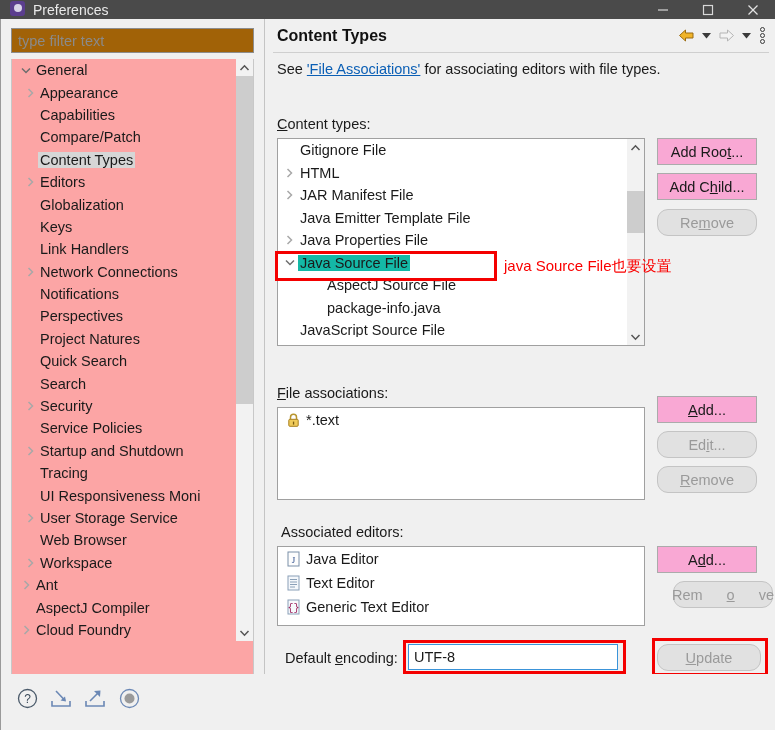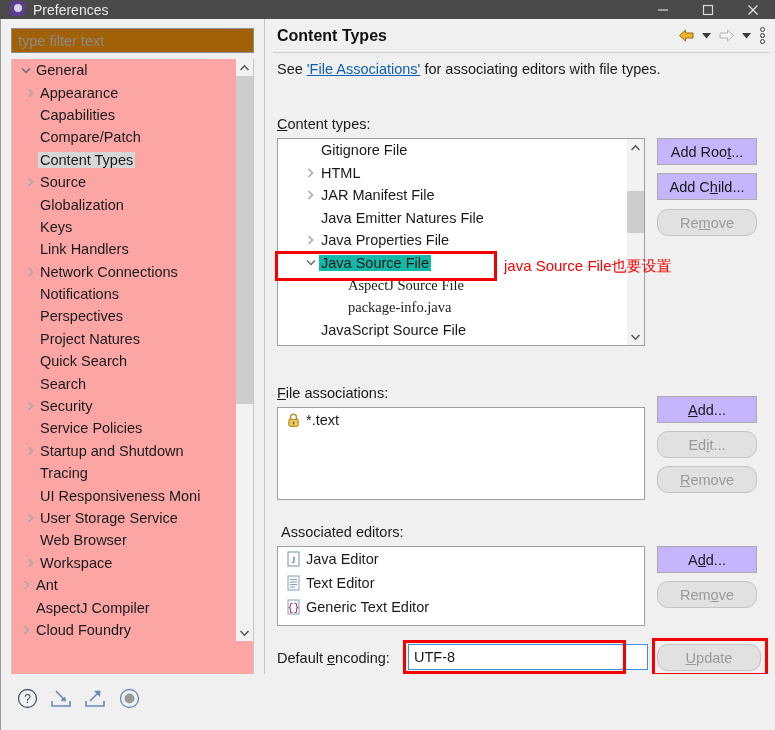--- a/index.html
+++ b/index.html
@@ -204,34 +204,34 @@
   
   .listbox {
     position: absolute;
     background: #ffffff;
     border: 1px solid #a0a0a0;
     overflow: hidden;
   }
   #ct-list { left: 12px; top: 119px; width: 368px; height: 208px; }
   .ct-clip {
     position: absolute; left: 0; top: 0;
-    width: 350px; height: 198px; overflow: hidden; padding-left: 21px;
+    width: 350px; height: 198px; overflow: hidden;
   }
   .ct-item {
     display: flex; align-items: center;
     height: 22.5px; white-space: nowrap;
     font-size: 14.5px;
   }
   .ct-item .arrow {
     width: 17px; flex: none;
     display: flex; align-items: center; justify-content: center;
     color: #8c8c8c;
   }
   .ct-item.d0 { padding-left: 20px; }
-  .ct-item.d1 { padding-left: 47px; font-family: Liberation Serif, serif; }
+  .ct-item.d1 { padding-left: 47px; }
   .ct-item.d0 .arrow { margin-left: -17px; }
   .ct-item .lbl { padding: 0 2px; }
   .ct-item.selected .lbl { background: #14b8a6; }
 
   .ct-vscroll {
     position: absolute; right: 0; top: 0;
     width: 17px; height: 206px; background: #f2f2f2;
   }
   .ct-vscroll .sb-arrow {
     width: 17px; height: 17px;
@@ -254,42 +254,42 @@
   .row-item .ricon {
     width: 18px; height: 18px; flex: none;
     margin-right: 4px;
     display: flex; align-items: center; justify-content: center;
   }
 
   
   .btn {
     position: absolute;
     width: 100px; height: 27px;
-    background: #c4b5fd;
+    background: #f9a8d4;
     border: 1px solid #ababab;
     font-size: 14.5px;
     color: #1a1a1a;
     font-family: "Liberation Sans", sans-serif;
     display: flex; align-items: center; justify-content: center;
     white-space: nowrap;
     padding: 0;
   }
   .btn u { text-decoration: underline; }
   .btn.disabled {
     color: #9a9a9a;
     background: #e1e1e1;
     border-color: #c4c4c4;
     border-radius: 11px;
   }
 
   
-  .enc-label { left: 12px; top: 631px; }
+  .enc-label { left: 20px; top: 631px; }
   .enc-input {
     position: absolute; left: 143px; top: 625px;
-    width: 240px; height: 26px;
+    width: 210px; height: 26px;
     border: 1px solid #3b94d9;
     background: #ffffff;
     font-size: 14.5px;
     padding: 0 5px;
     font-family: "Liberation Sans", sans-serif;
     color: #1a1a1a;
     outline: none;
   }
 
   
@@ -396,21 +396,21 @@
             <div class="tree-item depth1 selected">
               <span class="arrow"></span>
               <span class="lbl">Content Types</span>
             </div>
             <div class="tree-item depth1">
               <span class="arrow">
                 <svg width="7" height="10" viewBox="0 0 7 10">
                   <polyline points="1.5,1 5.5,5 1.5,9" fill="none" stroke="#a8a8a8" stroke-width="1.5"></polyline>
                 </svg>
               </span>
-              <span class="lbl">Source</span>
+              <span class="lbl">Editors</span>
             </div>
             <div class="tree-item depth1">
               <span class="arrow"></span>
               <span class="lbl">Globalization</span>
             </div>
             <div class="tree-item depth1">
               <span class="arrow"></span>
               <span class="lbl">Keys</span>
             </div>
             <div class="tree-item depth1">
@@ -603,21 +603,21 @@
             <div class="ct-item d0">
               <span class="arrow">
                 <svg width="7" height="10" viewBox="0 0 7 10">
                   <polyline points="1.5,1 5.5,5 1.5,9" fill="none" stroke="#a8a8a8" stroke-width="1.5"></polyline>
                 </svg>
               </span>
               <span class="lbl">JAR Manifest File</span>
             </div>
             <div class="ct-item d0">
               <span class="arrow"></span>
-              <span class="lbl">Java Emitter Natures File</span>
+              <span class="lbl">Java Emitter Template File</span>
             </div>
             <div class="ct-item d0">
               <span class="arrow">
                 <svg width="7" height="10" viewBox="0 0 7 10">
                   <polyline points="1.5,1 5.5,5 1.5,9" fill="none" stroke="#a8a8a8" stroke-width="1.5"></polyline>
                 </svg>
               </span>
               <span class="lbl">Java Properties File</span>
             </div>
             <div class="ct-item d0 selected">
@@ -730,21 +730,21 @@
               </svg>
             </span>
             <span>Generic Text Editor</span>
           </div>
         </div>
       <button class="btn" style="left:392px; top:527px;">
         <span>A</span>
           <u>d</u>
           <span>d...</span>
       </button>
-      <button class="btn disabled" style="left:392px; top:562px;">
+      <button class="btn disabled" style="left:408px; top:562px;gap:24px;">
         <span>Rem</span>
           <u>o</u>
           <span>ve</span>
       </button>
 
       <div class="field-label enc-label">
         <span>Default </span><u>e</u><span>ncoding:</span>
       </div>
       <input class="enc-input" value="UTF-8" style="">
       <button class="btn disabled" style="left:392px; top:625px; width:104px; height:27px;">

